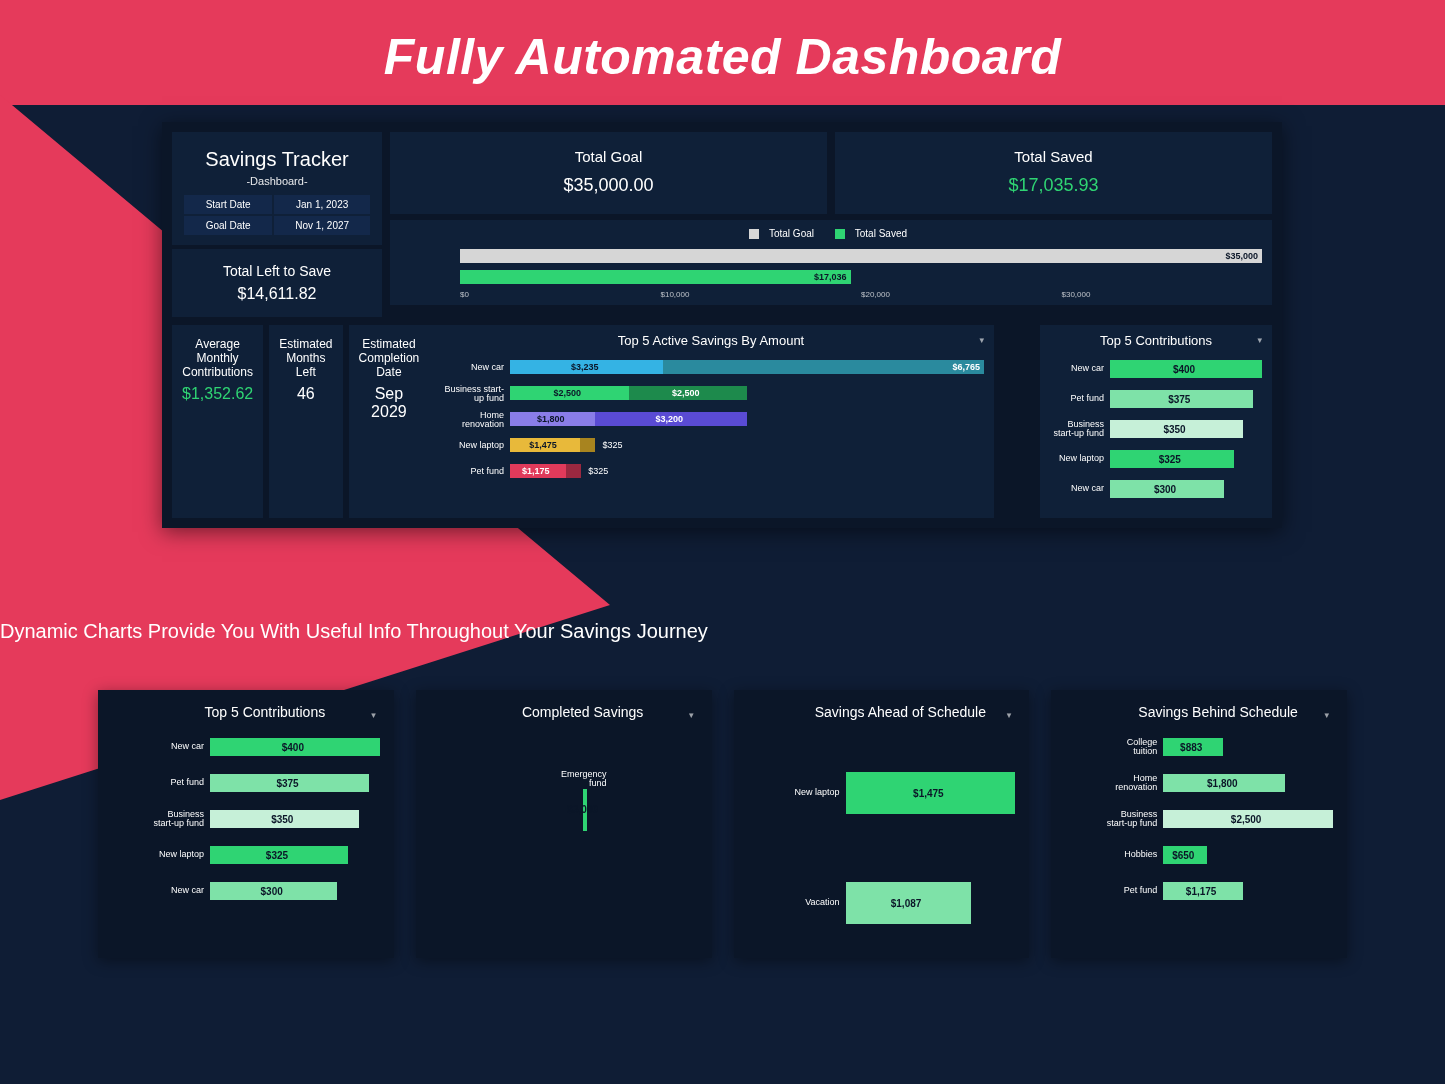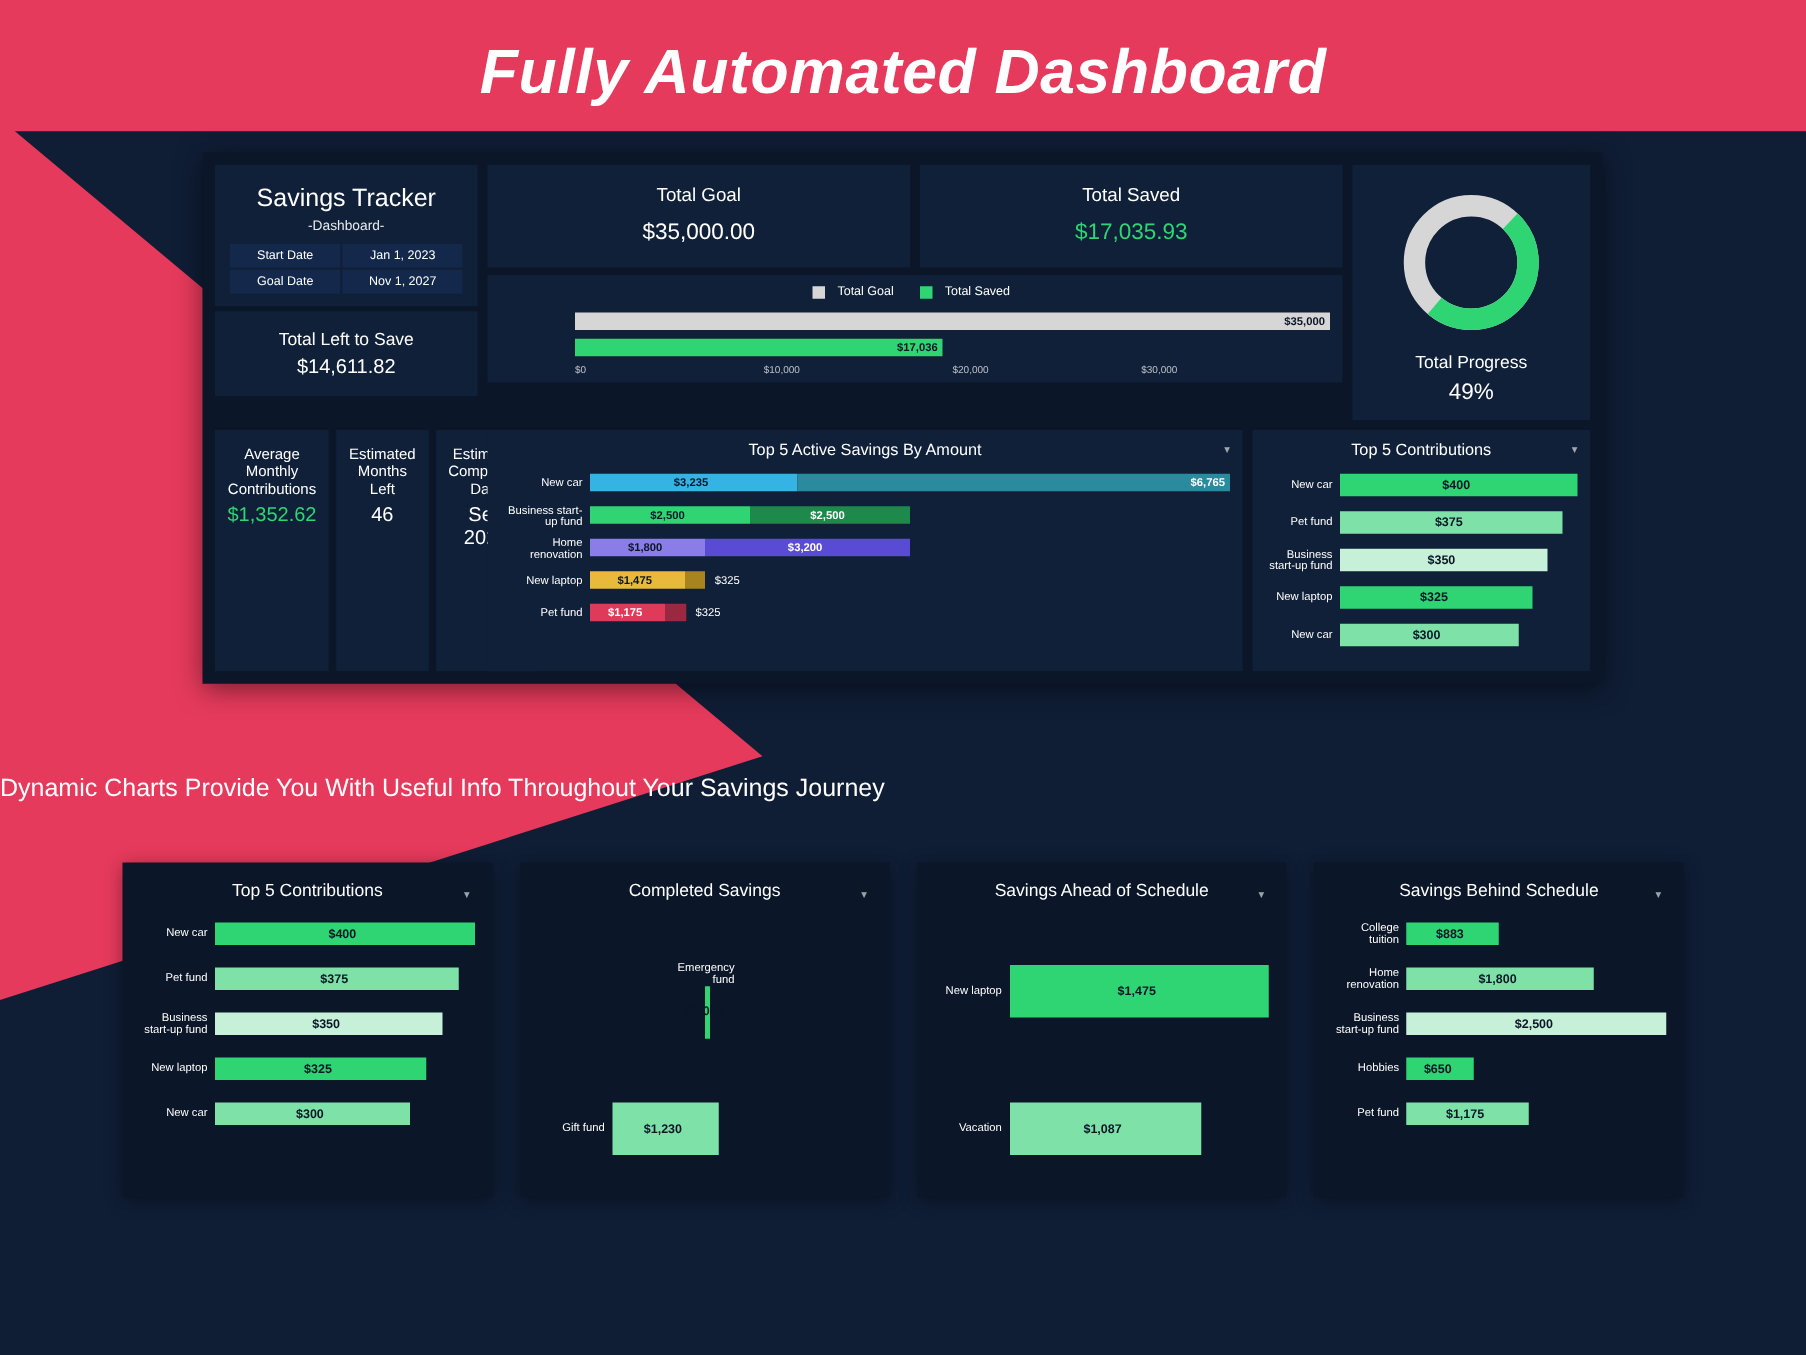--- a/index.html
+++ b/index.html
@@ -97,21 +97,21 @@
   
   .right-col { width: 190px; }
   .donut-card { background: #0f2038; padding: 12px 8px; text-align: center; height: 100%; }
   .donut { width: 120px; height: 120px; margin: 6px auto; }
   
   .dash-row2 { display: flex; gap: 8px; margin-top: 8px; }
   .left-col2 { width: 210px; display: flex; flex-direction: row; gap: 6px; }
   .left-col2 .card { padding: 12px 10px; }
   .mid-col2 { flex: 1; }
   .right-col2 { width: 270px; }
-  .chart-card { background: #0f2038; padding: 8px 10px 10px; position: relative; }
+  .chart-card { background: #0f2038; padding: 8px 10px 10px; position: relative; margin-left: 38px; }
   .chart-card .ctitle { font-size: 13px; text-align: center; margin-bottom: 10px; }
   .chart-card .caret { position: absolute; top: 10px; right: 10px; font-size: 9px; opacity: .6; }
   .stacked-row { display: flex; align-items: center; margin: 6px 0; height: 20px; }
   .stacked-row .barlabel { width: 72px; }
   .stacked-row .bartrack { height: 16px; }
   .simple-row { display: flex; align-items: center; margin: 8px 0; height: 22px; }
   .simple-row .barlabel { width: 60px; }
   .simple-row .bartrack { height: 18px; }
   .simple-row .barfill { height: 18px; font-size: 10px; color: #0b1628; justify-content: center; }
   
@@ -208,30 +208,20 @@
         </div>
         <div class="axis">
           <span>$0</span>
           <span>$10,000</span>
           <span>$20,000</span>
           <span>$30,000</span>
         </div>
       </div>
     </div>
 
-    <div class="right-col">
-      <div class="donut-card">
-        <svg class="donut" viewBox="0 0 42 42">
-          <circle cx="21" cy="21" r="15.9" fill="none" stroke="#d6d6d6" stroke-width="6"></circle>
-          <circle cx="21" cy="21" r="15.9" fill="none" stroke="#2fd473" stroke-width="6" stroke-dasharray="49 51" stroke-dashoffset="-12" transform="rotate(-90 21 21)"></circle>
-        </svg>
-        <div style="font-size:14px;">Total Progress</div>
-        <div style="font-size:18px;margin-top:6px;">49%</div>
-      </div>
-    </div>
   </div>
 
   <div class="dash-row2">
     <div class="left-col2">
       <div class="card">
         <div class="card-title" style="font-size:12px;">Average Monthly Contributions</div>
         <div class="card-val green">$1,352.62</div>
       </div>
       <div class="card">
         <div class="card-title" style="font-size:12px;">Estimated Months Left</div>
@@ -372,26 +362,20 @@
       <div class="ctitle">Completed Savings</div>
       <span class="caret">▾</span>
       <div style="height:20px"></div>
       <div class="simple-row" style="height:46px;flex-direction:column;">
           <div class="barlabel">Emergency fund</div>
           <div class="bartrack" style="height:42px;">
             <div class="barfill" style="background:#2fd473;width:100%;height:42px;">$3,000</div>
           </div>
         </div>
       <div style="height:36px"></div>
-      <div class="simple-row" style="height:46px;">
-          <div class="barlabel">Gift fund</div>
-          <div class="bartrack" style="height:42px;">
-            <div class="barfill" style="background:#7ee2a8;width:41%;height:42px;">$1,230</div>
-          </div>
-        </div>
     </div>
   </div>
 
   <div class="small-card">
     <div class="chart-card">
       <div class="ctitle">Savings Ahead of Schedule</div>
       <span class="caret">▾</span>
       <div style="height:20px"></div>
       <div class="simple-row" style="height:46px;">
           <div class="barlabel">New laptop</div>

